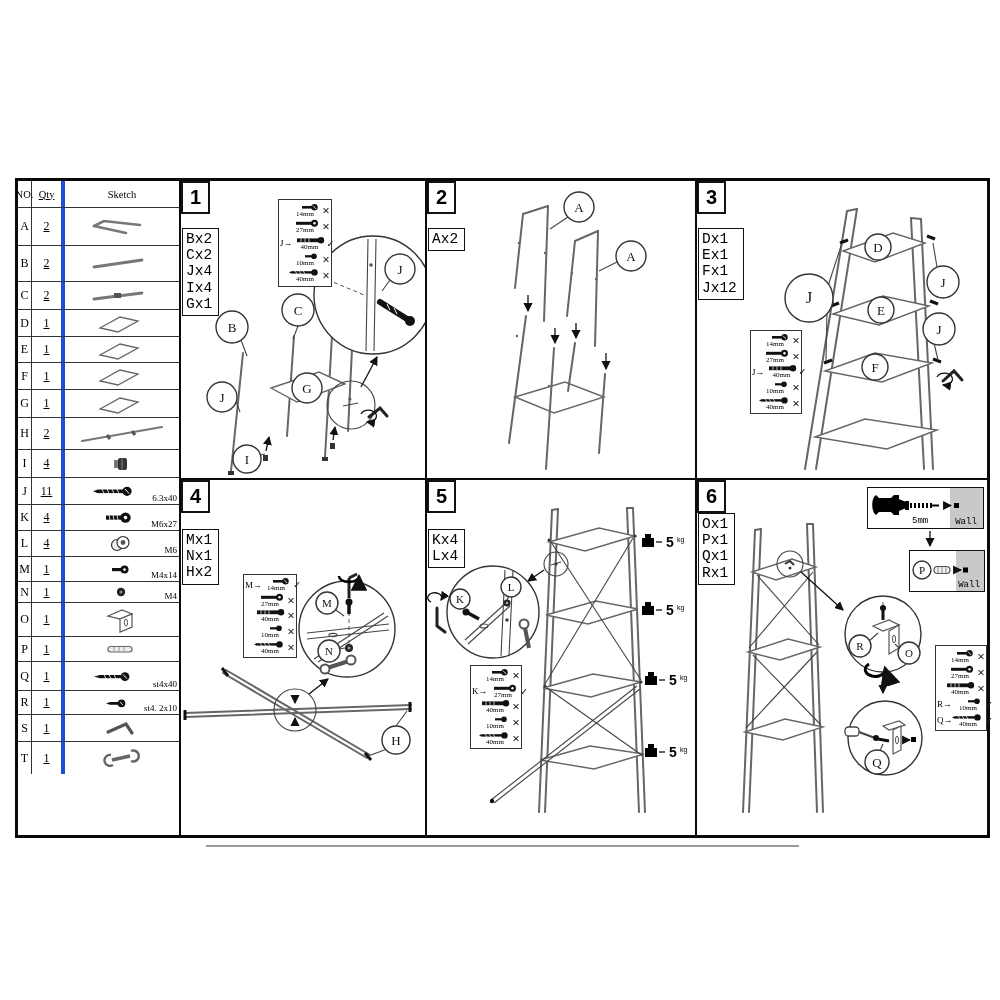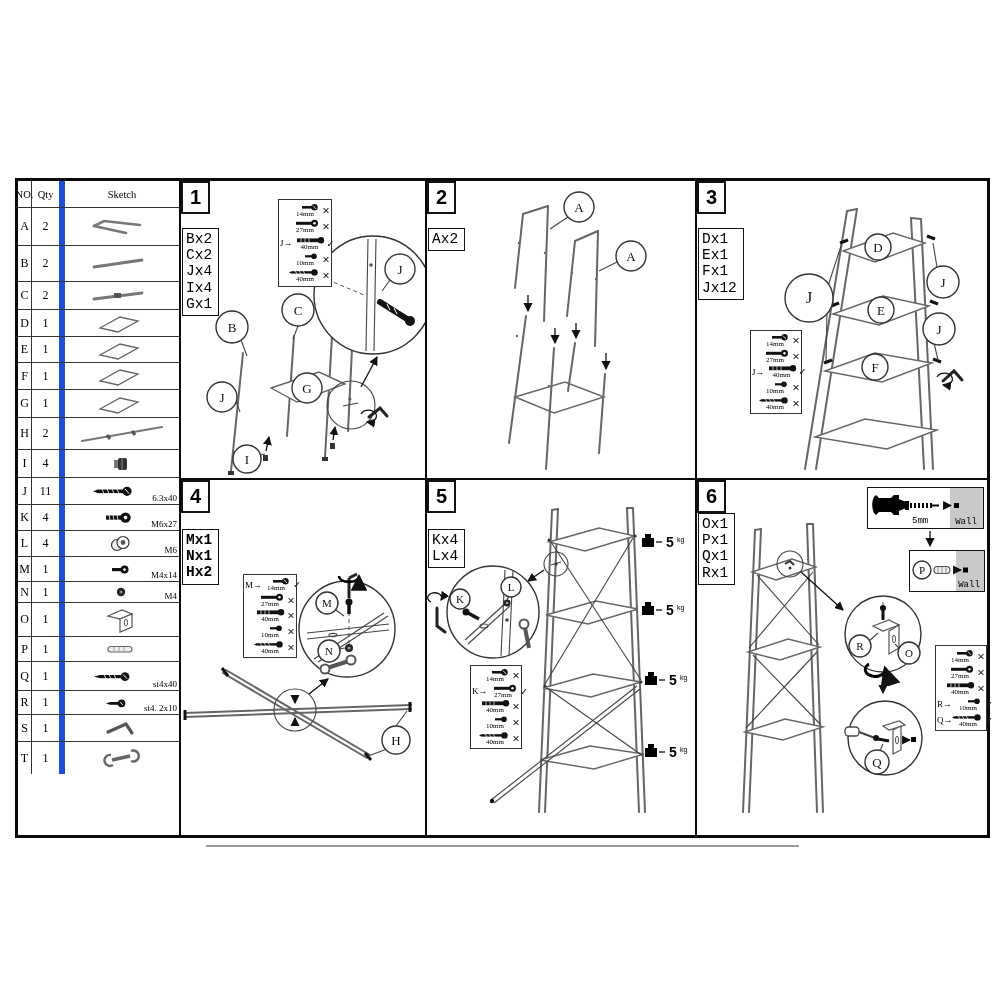--- a/index.html
+++ b/index.html
@@ -5,21 +5,21 @@
   html,body{margin:0;padding:0;background:#fff;}
   .canvas{position:relative;width:1000px;height:1000px;background:#fff;overflow:hidden;font-family:"Liberation Sans",sans-serif;}
   .sheet{position:absolute;left:15px;top:178px;width:969px;height:654px;border:3px solid #0a0a0a;background:#fff;}
   .page-edge{position:absolute;left:206px;top:845px;width:593px;height:2px;background:#9b9b9b;}
   
   .parts-table{position:absolute;left:0;top:0;width:163px;height:654px;border-right:2px solid #0a0a0a;box-sizing:border-box;background:#fff;display:flex;flex-direction:column;}
   .pt-title{height:62px;border-bottom:1.5px solid #222;display:flex;align-items:center;justify-content:center;font-weight:bold;font-size:16.5px;letter-spacing:.2px;}
   .pt-head{display:flex;height:26px;border-bottom:1px solid #333;font-family:"Liberation Serif",serif;font-size:10.5px;}
   .pt-head>div{display:flex;align-items:center;justify-content:center;box-sizing:border-box;}
   .pt-head .h-no,.prow .pno{width:14px;border-right:1px solid #333;}
-  .pt-head .h-qty,.prow .pqty{width:33px;border-right:6px solid #1d4ed8;}
+  .pt-head .h-qty,.prow .pqty{width:33px;border-right:4px solid #1d4ed8;text-decoration:underline;}
   .pt-head .h-sk{flex:1;}
   .pt-body{flex:1;display:flex;flex-direction:column;}
   .prow{display:flex;border-bottom:1px solid #333;box-sizing:border-box;}
   .prow:last-child{border-bottom:none;}
   .pcell{display:flex;align-items:center;justify-content:center;box-sizing:border-box;font-family:"Liberation Serif",serif;font-size:12px;}
   .psk{flex:1;position:relative;justify-content:flex-end;}
   .psk svg{display:block;margin:auto;}
   .psize{position:absolute;right:2px;bottom:1px;font-family:"Liberation Serif",serif;font-size:9px;}
   
   .panel{position:absolute;box-sizing:border-box;background:transparent;}
@@ -581,21 +581,21 @@
         <text class="ct" x="178" y="191">F</text>
         <g>
           <polyline points="246,200 257,190 265,199" fill="none" stroke="#222" stroke-width="3" stroke-linecap="round"></polyline>
           <path class="arr" d="M240,196 a8,6 0 1 1 6,8" marker-end="url(#m3)"></path>
         </g>
       </svg>
     </section>
 
     <section class="panel bt" id="p4" style="left:163px;top:297px;width:244px;height:357px;">
       <div class="step-num">4</div>
-      <div class="step-parts" style="top:40px;font-weight:bold;">
+      <div class="step-parts" style="top:40px;">
         <div>Mx1</div>
         <div>Nx1</div>
         <div>Hx2</div>
       </div>
       <div class="screw-chart" style="left:62px;top:94px;width:54px;height:84px;">
           <div class="sc-row">
             <span class="sc-lab">M→</span>
             <span class="sc-ic">
               <svg width="34" height="9" viewBox="0 0 34 9">
                 <rect x="14" y="3" width="10" height="2.6" fill="#111"></rect>

